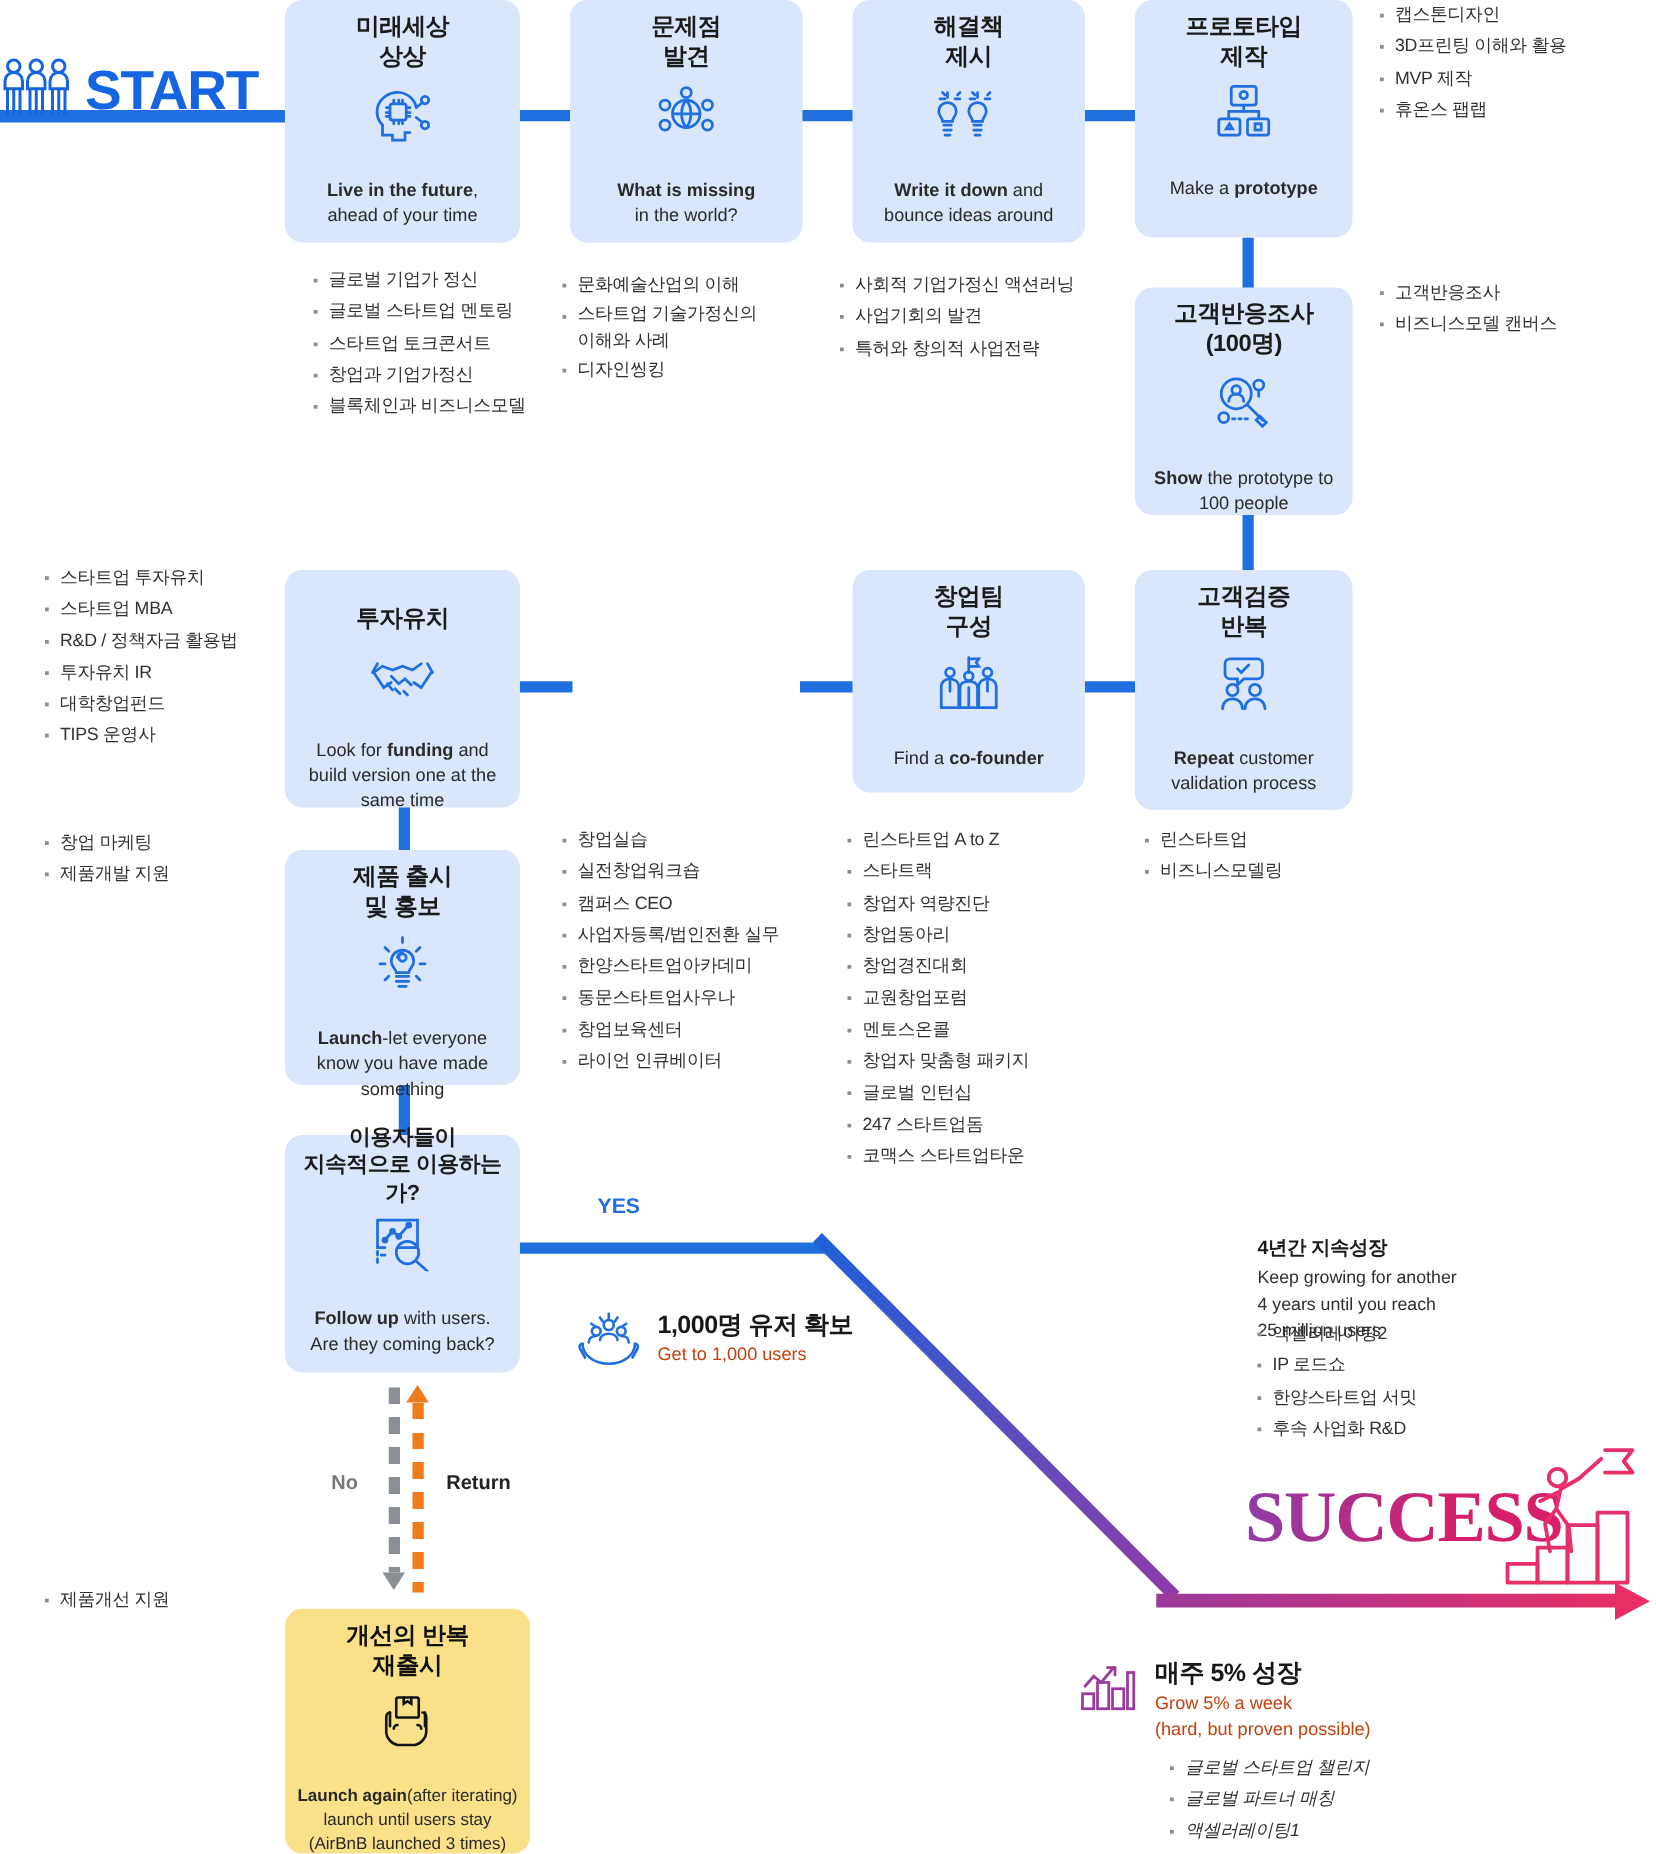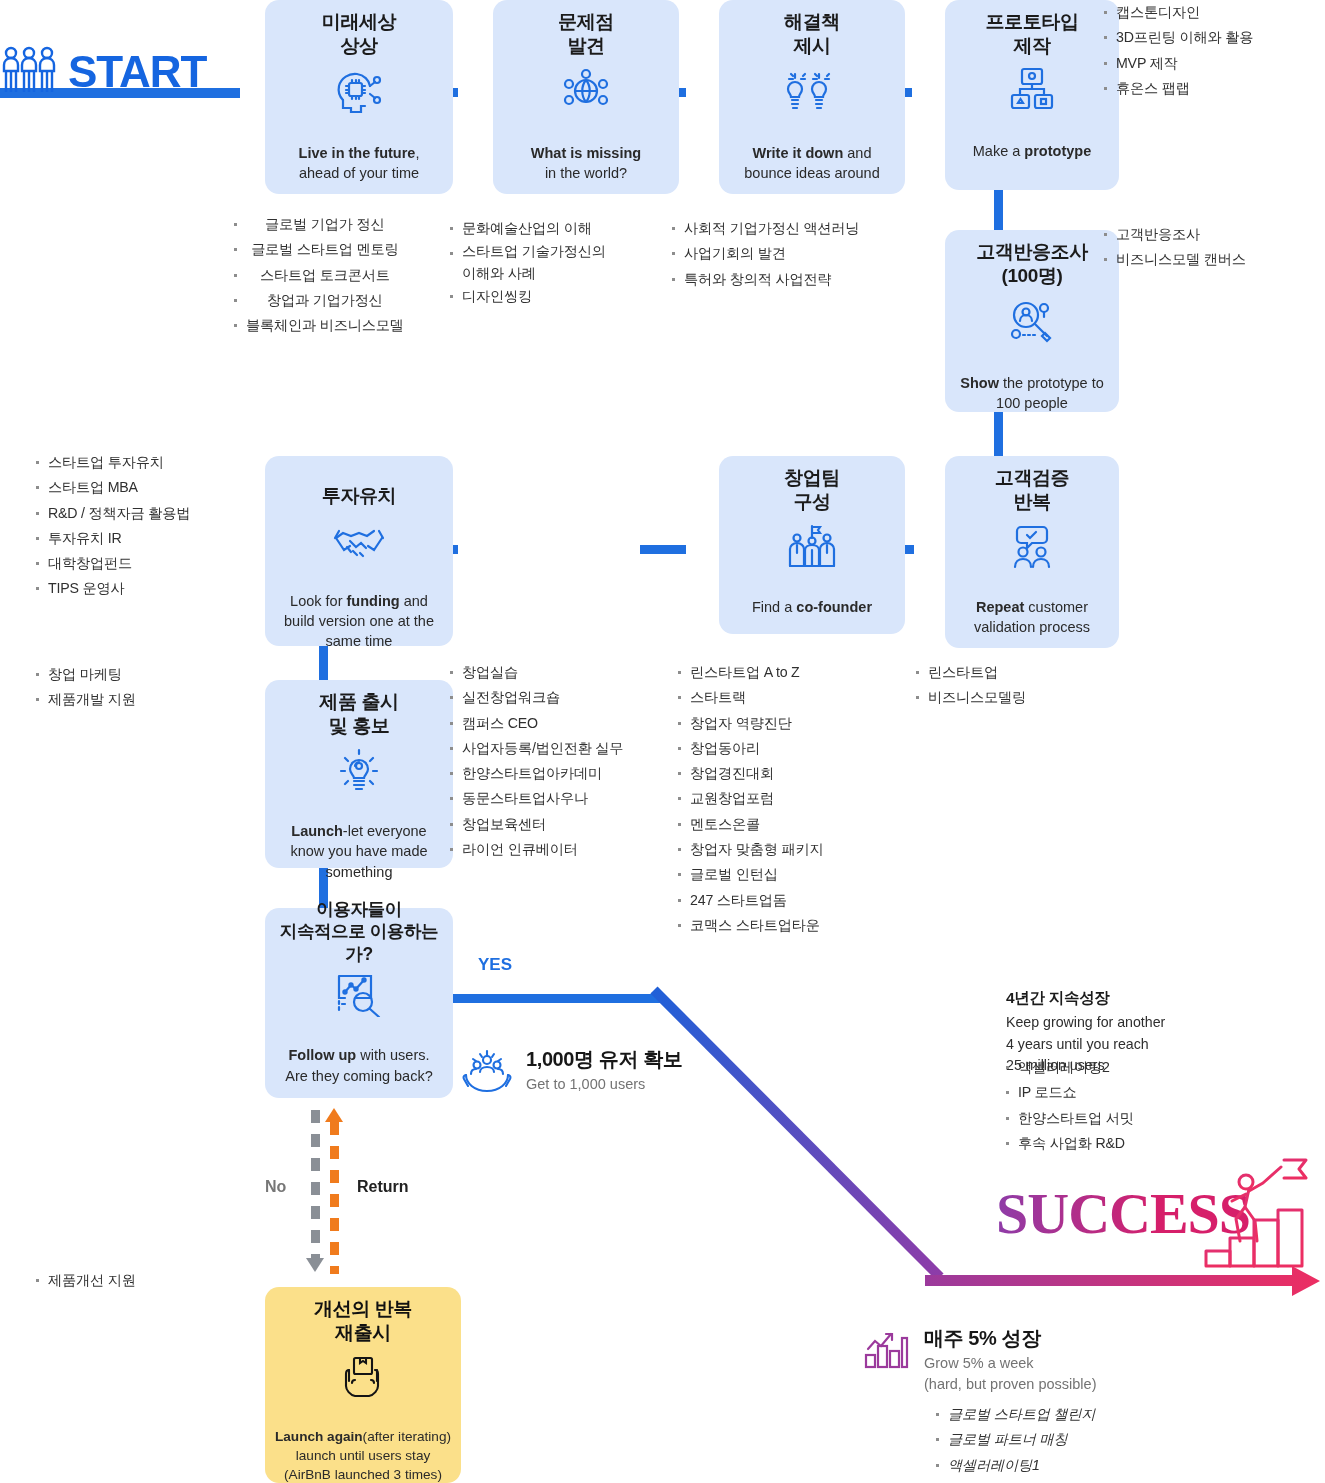--- a/index.html
+++ b/index.html
@@ -21,21 +21,20 @@
   .node{
     position:absolute;
     box-sizing:border-box;
     border-radius:14px;
     background:#d9e6fb;
     padding:10px 8px 12px 8px;
     display:flex;
     flex-direction:column;
     align-items:center;
     text-align:center;
-    margin-left:37px;
   }
   .node.yellow{background:#fbe08a;}
   .node .title{
     font-size:19px;
     font-weight:bold;
     line-height:1.28;
     color:#1b1b1b;
     letter-spacing:-0.4px;
     white-space:pre-line;
   }
@@ -112,21 +111,21 @@
   }
 
   
   .ann{position:absolute;}
   .ann .ann-h{font-size:15.5px;font-weight:bold;color:#1b1b1b;letter-spacing:-0.3px;}
   .ann .ann-p{font-size:14.2px;line-height:1.52;color:#2e2e2e;white-space:pre-line;}
 
   .metric{position:absolute;display:flex;align-items:flex-start;}
   .metric .m-ic{line-height:0;margin-right:14px;margin-top:2px;}
   .metric .m-h{font-size:20px;font-weight:bold;color:#171717;letter-spacing:-0.4px;}
-  .metric .m-p{font-size:14.5px;line-height:1.45;color:#737373;white-space:pre-line;margin-top:1px;}
+  .metric .m-p{font-size:14.5px;line-height:1.45;color:#c2410c;white-space:pre-line;margin-top:1px;}
 
   #success-label{
     position:absolute;
     font-size:58px;font-weight:bold;letter-spacing:-1px;
     background:linear-gradient(90deg,#8e3ca8 0%,#d61f6a 65%);
     -webkit-background-clip:text;background-clip:text;
     -webkit-text-fill-color:transparent;color:#c62a72;font-family:Liberation Serif, serif;
   }
 </style>
 </head>
@@ -416,21 +415,21 @@
       </g>
         </svg>
     </div>
     <div class="sub" style="font-size:13.6px;">
       <b>Launch again</b><span>(after iterating)
 launch until users stay
 (AirBnB launched 3 times)</span>
     </div>
   </div>
 
-  <div class="blist" style="left:234px;top:212px;text-align:center;">
+  <div class="blist" style="left:251px;top:212px;">
     <ul>
       <li>글로벌 기업가 정신</li>
       <li>글로벌 스타트업 멘토링</li>
       <li>스타트업 토크콘서트</li>
       <li>창업과 기업가정신</li>
       <li>블록체인과 비즈니스모델</li>
     </ul>
   </div>
 
   <div class="blist" style="left:450px;top:216px;">

